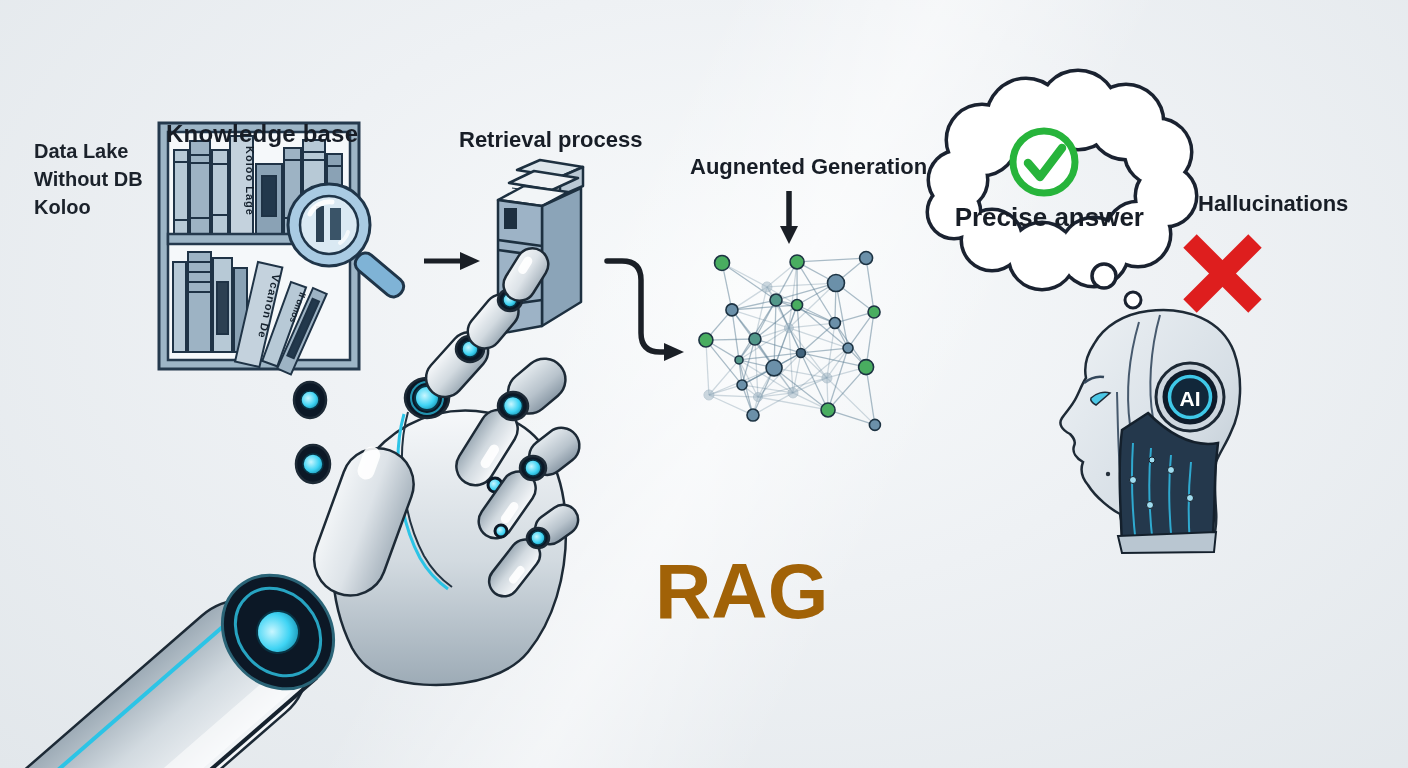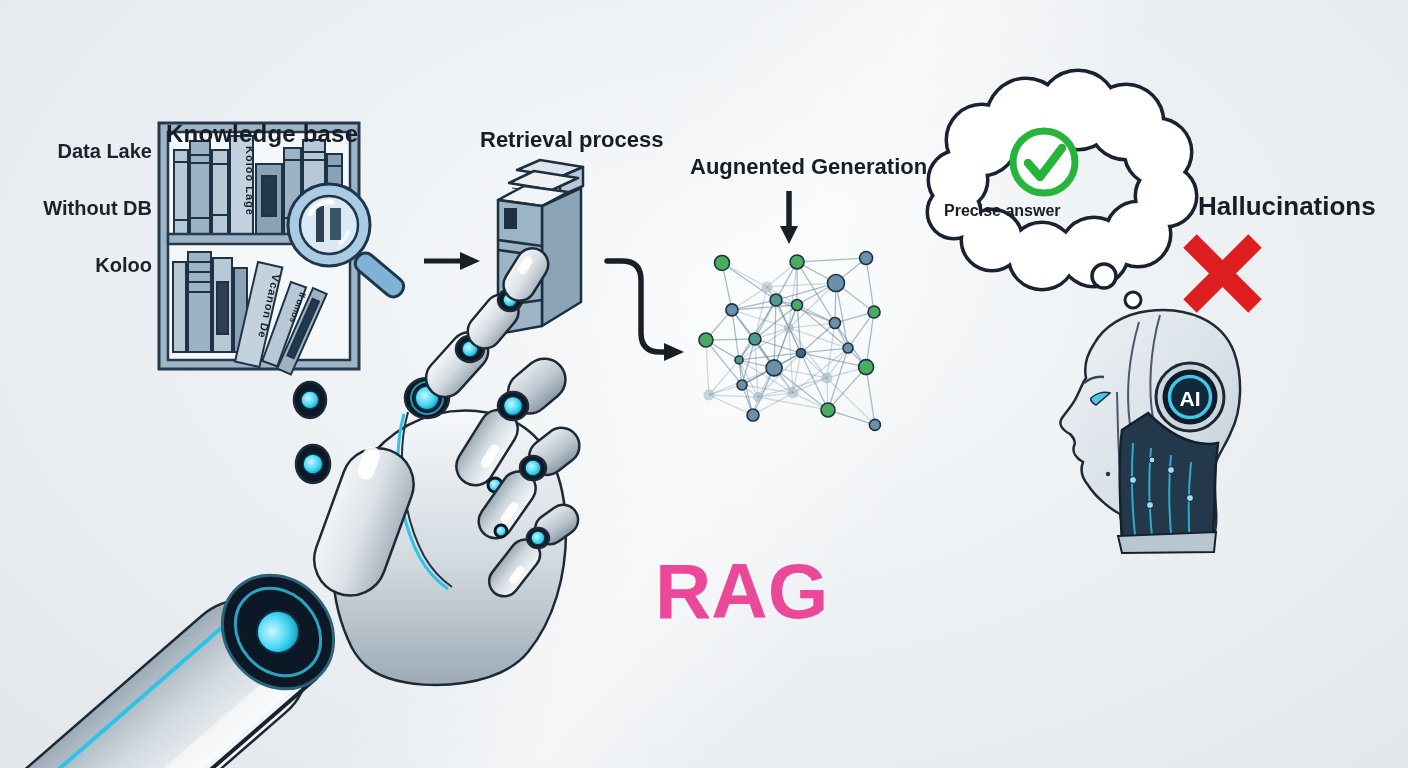--- a/index.html
+++ b/index.html
@@ -6,27 +6,27 @@
   body{
     width:1408px;height:768px;overflow:hidden;position:relative;
     font-family:"Liberation Sans","DejaVu Sans",sans-serif;
     background:
       linear-gradient(118deg, rgba(255,255,255,0) 40%, rgba(255,255,255,.5) 52%, rgba(255,255,255,0) 64%),
       radial-gradient(ellipse at 52% 38%, #f8fafb 0%, #eef1f4 45%, #e2e7eb 100%);
   }
   .abs{position:absolute;}
   .lbl{color:#171d26;font-weight:600;white-space:nowrap;}
   #kb-heading{left:166px;top:76px;font-size:24px;letter-spacing:.2px;margin-top:44px;}
-  #sources{left:28px;top:140px;width:124px;display:flex;flex-direction:column;align-items:flex-end;gap:34px;}
+  #sources{left:34px;top:140px;width:124px;display:flex;flex-direction:column;align-items:flex-start;gap:5px;}
   #sources .src{font-size:20px;font-weight:600;color:#1b222b;}
-  #retrieval-heading{left:459px;top:127px;font-size:22px;margin-left:21px;}
+  #retrieval-heading{left:459px;top:127px;font-size:22px;}
   #generation-heading{left:690px;top:154px;font-size:22px;}
-  #precise-label{left:944px;top:202px;width:200px;text-align:left;font-size:16px;}
-  #hallucinations-label{left:1198px;top:191px;font-size:26px;}
-  #rag-title{left:655px;top:552px;font-size:78px;font-weight:800;color:#ec4899;letter-spacing:0px;line-height:1;}
+  #precise-label{left:944px;top:202px;width:200px;text-align:right;font-size:26px;}
+  #hallucinations-label{left:1198px;top:191px;font-size:22px;}
+  #rag-title{left:655px;top:552px;font-size:78px;font-weight:800;color:#a16207;letter-spacing:0px;line-height:1;}
   #rag-subtitle{left:658px;top:638px;font-size:26.5px;font-weight:700;color:#10151d;line-height:1.2;}
   svg text{font-family:"Liberation Sans","DejaVu Sans",sans-serif;}
   #art{position:absolute;left:0;top:0;}
 </style>
 </head>
 <body>
 
 <svg id="art" width="1408" height="768" viewBox="0 0 1408 768">
   <defs>
     <linearGradient id="met" x1="0" y1="0" x2="0" y2="1">

